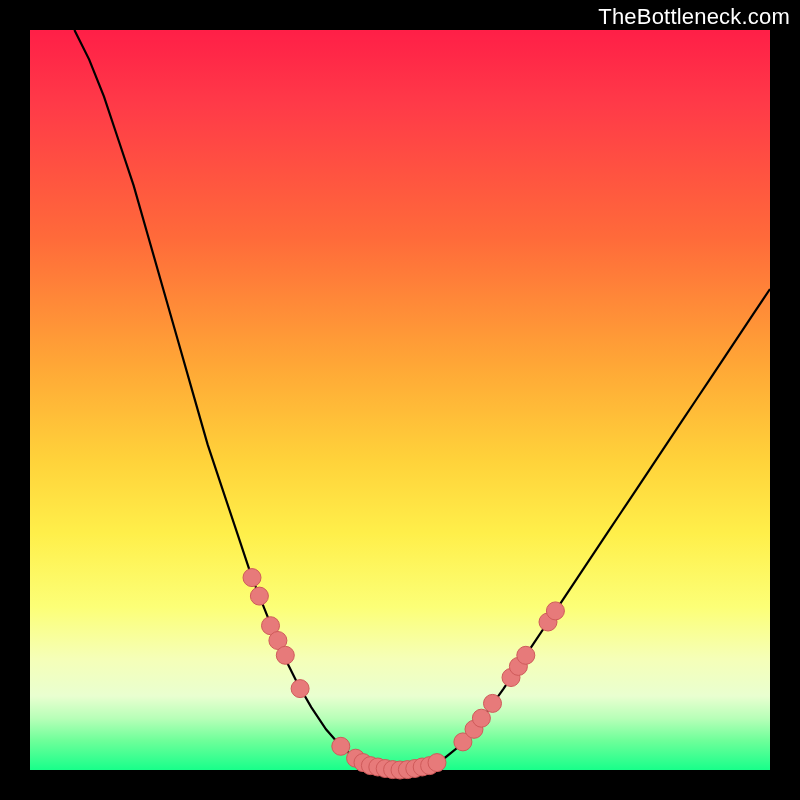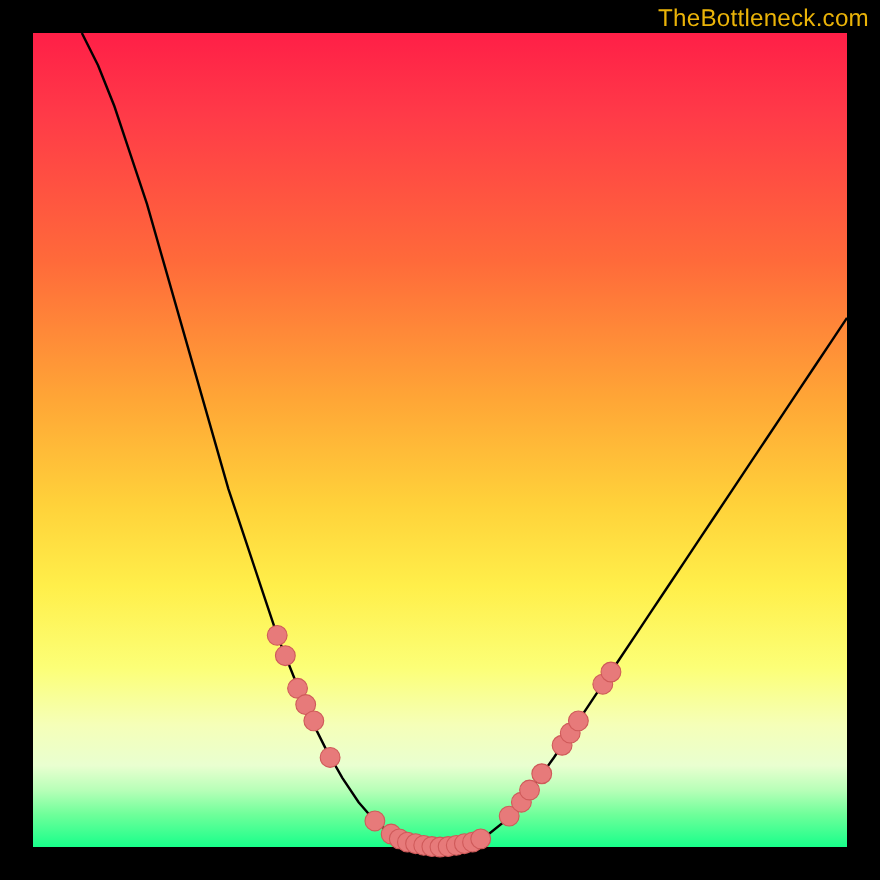--- a/index.html
+++ b/index.html
@@ -37,21 +37,21 @@
       #f5ffb8 85%,
       #e9ffd0 90%,
       #b8ffb8 93%,
       #6fff9a 96%,
       #18ff8a 100%);
   }
   .watermark {
     position: absolute;
     top: 4px;
     right: 10px;
-    color: #eab308;
+    color: #ffffff;
     font-size: 22px;
     font-weight: 400;
     letter-spacing: 0.2px;
     user-select: none;
   }
   svg.curve {
     position: absolute;
     left: 0;
     top: 0;
     width: 740px;

